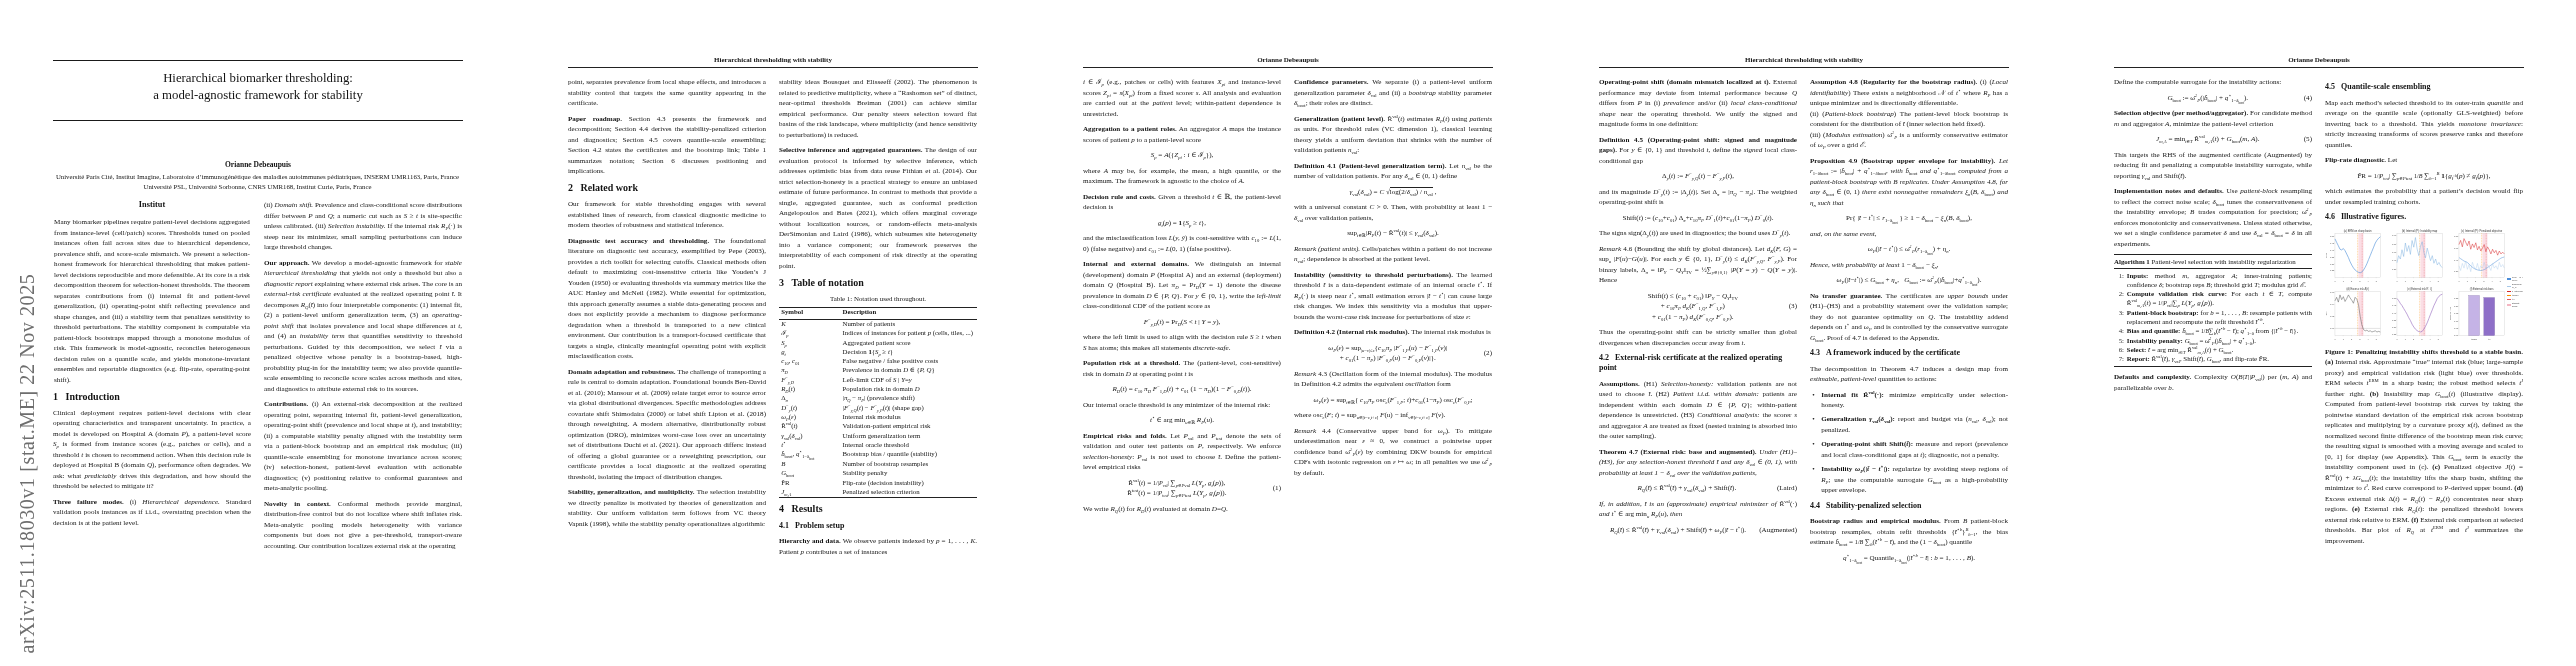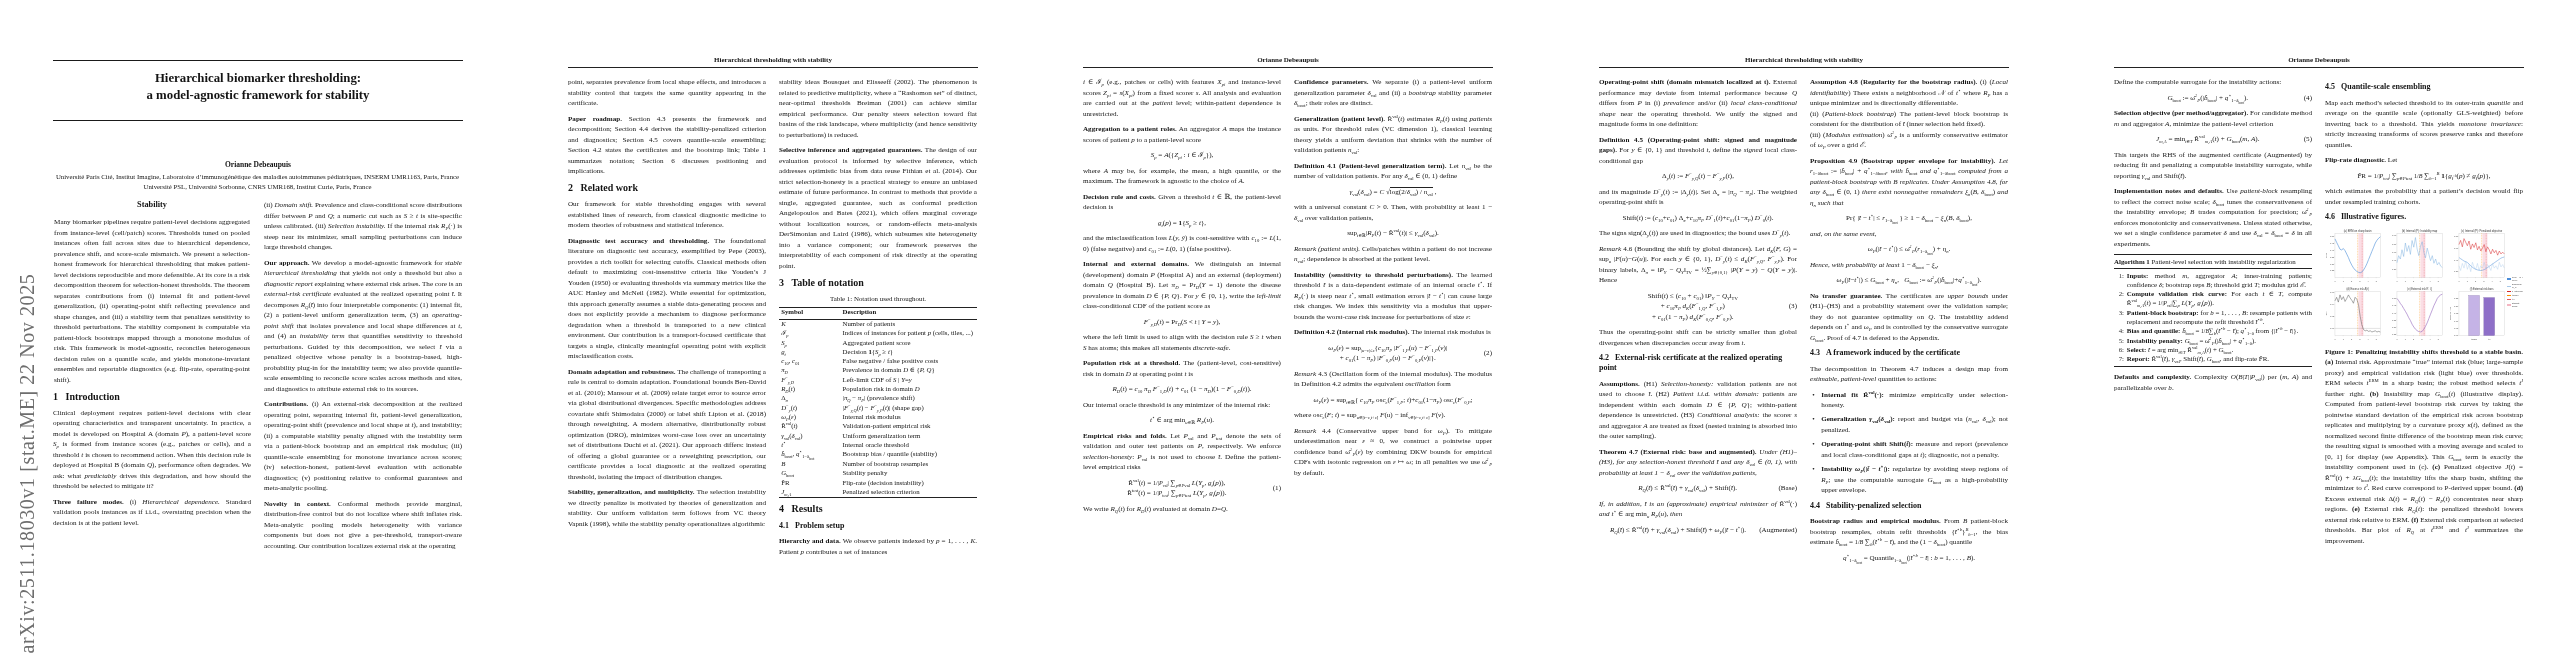--- a/index.html
+++ b/index.html
@@ -15,21 +15,21 @@
       font-weight:bold;font-size:7px;}
   .phead-rule{position:absolute;top:67px;left:53px;width:410px;border-top:0.8px solid #222;}
   .col{position:absolute;width:198px;font-size:7.1px;line-height:10.5px;
       text-align:justify;overflow:hidden;}
   .col.c-left{left:53px}.col.c-right{left:264px}
   .col.body-col{top:77px;height:516px;}
   .col.p1-col{top:200px;height:392px;}
   .trule-thick{position:absolute;top:60px;left:53px;width:410px;border-top:1.9px solid #1a1a1a;}
   .trule-thin{position:absolute;top:120px;left:53px;width:410px;border-top:0.9px solid #1a1a1a;}
   .ptitle{position:absolute;top:70px;left:31px;width:454px;text-align:center;
-      font-size:12.8px;font-weight:bold;line-height:16.7px;}
+      font-size:12.8px;font-weight:normal;line-height:16.7px;}
   .pauthor{position:absolute;top:160px;left:53px;width:410px;text-align:center;
       font-size:7.5px;font-weight:bold;}
   .paffil{position:absolute;left:0px;width:515px;text-align:center;font-size:6.8px;}
   .blk-p{margin:0 0 5px 0;}
   .blk-h1{font-size:10px;font-weight:bold;margin:5.6px 0 6.1px 0;text-align:left;line-height:11px;}
   .blk-h2{font-size:8px;font-weight:bold;margin:5px 0 5.6px 0;text-align:left;line-height:10px;}
   .blk-ctr{font-size:8.3px;font-weight:bold;text-align:center;margin:0 0 6.7px 0;}
   .blk-abs{padding:0 1.1px;}
   .lead{font-weight:bold;}
   .blk-eq{display:flex;align-items:center;margin:3.9px 0 5px 0;}
@@ -66,21 +66,21 @@
     <span>arXiv:2511.18030v1  [stat.ME]  22 Nov 2025</span>
   </div>
 <div class="page" style="left: 0px;">
       <div class="trule-thick"></div>
       <div class="ptitle">Hierarchical biomarker thresholding:<br>a model-agnostic framework for stability</div>
       <div class="trule-thin"></div>
       <div class="pauthor">Orianne Debeaupuis</div>
       <div class="paffil" style="top: 173px;">Université Paris Cité, Institut Imagine, Laboratoire d’immunogénétique des maladies autoimmunes pédiatriques, INSERM UMR1163, Paris, France</div>
       <div class="paffil" style="top: 183px;">Université PSL, Université Sorbonne, CNRS UMR168, Institut Curie, Paris, France</div>
       <div class="col c-left p1-col">
-        <div class="blk-ctr">Stability</div>
+        <div class="blk-ctr">Institut</div>
         <div class="blk-p blk-abs">Many biomarker pipelines require patient-level decisions aggregated from instance-level (cell/patch) scores. Thresholds tuned on pooled instances often fail across sites due to hierarchical dependence, prevalence shift, and score-scale mismatch. We present a selection-honest framework for hierarchical thresholding that makes patient-level decisions reproducible and more defensible. At its core is a risk decomposition theorem for selection-honest thresholds. The theorem separates contributions from (i) internal fit and patient-level generalization, (ii) operating-point shift reflecting prevalence and shape changes, and (iii) a stability term that penalizes sensitivity to threshold perturbations. The stability component is computable via patient-block bootstraps mapped through a monotone modulus of risk. This framework is model-agnostic, reconciles heterogeneous decision rules on a quantile scale, and yields monotone-invariant ensembles and reportable diagnostics (e.g. flip-rate, operating-point shift).</div>
         <div class="blk-h1">1&nbsp;&nbsp;&nbsp;Introduction</div>
         <div class="blk-p">Clinical deployment requires patient-level decisions with clear operating characteristics and transparent uncertainty. In practice, a model is developed on Hospital A (domain <i>P</i>), a patient-level score <i>S<sub>p</sub></i> is formed from instance scores (e.g., patches or cells), and a threshold <i>t</i> is chosen to recommend action. When this decision rule is deployed at Hospital B (domain <i>Q</i>), performance often degrades. We ask: what <i>predictably</i> drives this degradation, and how should the threshold be selected to mitigate it?</div>
         <div class="blk-p"><span class="lead">Three failure modes.</span> (i) <i>Hierarchical dependence.</i> Standard validation pools instances as if i.i.d., overstating precision when the decision is at the patient level.</div>
       </div>
       <div class="col c-right p1-col">
         <div class="blk-p">(ii) <i>Domain shift.</i> Prevalence and class-conditional score distributions differ between <i>P</i> and <i>Q</i>; a numeric cut such as <i>S</i> ≥ <i>t</i> is site-specific unless calibrated. (iii) <i>Selection instability.</i> If the internal risk <i>R<sub>P</sub></i>(·) is steep near its minimizer, small sampling perturbations can induce large threshold changes.</div>
         <div class="blk-p"><span class="lead">Our approach.</span> We develop a model-agnostic framework for <i>stable hierarchical thresholding</i> that yields not only a threshold but also a <i>diagnostic report</i> explaining where external risk arises. The core is an <i>external-risk certificate</i> evaluated at the realized operating point <i>t̂</i>. It decomposes <i>R<sub>Q</sub></i>(<i>t̂</i>) into four interpretable components: (1) internal fit, (2) a patient-level uniform generalization term, (3) an <i>operating-point shift</i> that isolates prevalence and local shape differences at <i>t</i>, and (4) an <i>instability term</i> that quantifies sensitivity to threshold perturbations. Guided by this decomposition, we select <i>t̂</i> via a penalized objective whose penalty is a bootstrap-based, high-probability plug-in for the instability term; we also provide quantile-scale ensembling to reconcile score scales across methods and sites, and diagnostics to attribute external risk to its sources.</div>
         <div class="blk-p"><span class="lead">Contributions.</span> (i) An external-risk decomposition at the realized operating point, separating internal fit, patient-level generalization, operating-point shift (prevalence and local shape at <i>t</i>), and instability; (ii) a computable stability penalty aligned with the instability term via a patient-block bootstrap and an empirical risk modulus; (iii) quantile-scale ensembling for monotone invariance across scores; (iv) selection-honest, patient-level evaluation with actionable diagnostics; (v) positioning relative to conformal guarantees and meta-analytic pooling.</div>
         <div class="blk-p"><span class="lead">Novelty in context.</span> Conformal methods provide marginal, distribution-free control but do not localize where shift inflates risk. Meta-analytic pooling models heterogeneity with variance components but does not give a per-threshold, transport-aware accounting. Our contribution localizes external risk at the operating</div>
@@ -273,21 +273,21 @@
         <div class="blk-eq">
           <div class="eqb">Shift(<i>t</i>) ≤ (<i>c</i><sub>10</sub> + <i>c</i><sub>01</sub>) ‖<i>P<sub>Y</sub></i> − <i>Q<sub>Y</sub></i>‖<sub>TV</sub><br>+ <i>c</i><sub>10</sub><i>π<sub>P</sub></i> <i>d<sub>K</sub></i>(<i>F</i><sup>−</sup><sub>1,<i>Q</i></sub>, <i>F</i><sup>−</sup><sub>1,<i>P</i></sub>)<br>+ <i>c</i><sub>01</sub>(1 − <i>π<sub>P</sub></i>) <i>d<sub>K</sub></i>(<i>F</i><sup>−</sup><sub>0,<i>Q</i></sub>, <i>F</i><sup>−</sup><sub>0,<i>P</i></sub>).</div>
           <div class="eqn">(3)</div>
         </div>
         <div class="blk-p">Thus the operating-point shift can be strictly smaller than global divergences when discrepancies occur away from <i>t</i>.</div>
         <div class="blk-h2">4.2&nbsp;&nbsp;&nbsp;External-risk certificate at the realized operating point</div>
         <div class="blk-p"><span class="lead">Assumptions.</span> (H1) <i>Selection-honesty:</i> validation patients are not used to choose <i>t̂</i>. (H2) <i>Patient i.i.d. within domain:</i> patients are independent within each domain <i>D</i> ∈ {<i>P, Q</i>}; within-patient dependence is unrestricted. (H3) <i>Conditional analysis:</i> the scorer <i>s</i> and aggregator <i>A</i> are treated as fixed (nested training is absorbed into the outer sampling).</div>
         <div class="blk-p"><span class="lead">Theorem 4.7 (External risk: base and augmented).</span> <i>Under (H1)–(H3), for any selection-honest threshold t̂ and any δ<sub>val</sub> ∈ (0, 1), with probability at least 1 − δ<sub>val</sub> over the validation patients,</i></div>
         <div class="blk-eq">
           <div class="eqb"><i>R<sub>Q</sub></i>(<i>t̂</i>) ≤ R̂<sup>val</sup>(<i>t̂</i>) + <i>γ</i><sub>val</sub>(<i>δ</i><sub>val</sub>) + Shift(<i>t̂</i>).</div>
-          <div class="eqn">(Base)</div>
+          <div class="eqn">(Laird)</div>
         </div>
         <div class="blk-p"><i>If, in addition, t̂ is an (approximate) empirical minimizer of</i> R̂<sup>val</sup>(·) <i>and t</i><sup>⋆</sup> ∈ arg min<sub><i>u</i></sub> <i>R<sub>P</sub></i>(<i>u</i>), <i>then</i></div>
         <div class="blk-eq">
           <div class="eqb"><i>R<sub>Q</sub></i>(<i>t̂</i>) ≤ R̂<sup>val</sup>(<i>t̂</i>) + <i>γ</i><sub>val</sub>(<i>δ</i><sub>val</sub>) + Shift(<i>t̂</i>) + <i>ω<sub>P</sub></i>(|<i>t̂</i> − <i>t</i><sup>⋆</sup>|).</div>
           <div class="eqn">(Augmented)</div>
         </div>
       </div>
       <div class="col c-right body-col">
         <div class="blk-p"><span class="lead">Assumption 4.8 (Regularity for the bootstrap radius).</span> (i) (<i>Local identifiability</i>) There exists a neighborhood 𝒩 of <i>t</i><sup>⋆</sup> where <i>R<sub>P</sub></i> has a unique minimizer and is directionally differentiable.<br>(ii) (<i>Patient-block bootstrap</i>) The patient-level block bootstrap is consistent for the distribution of <i>t̂</i> (inner selection held fixed).<br>(iii) (<i>Modulus estimation</i>) ω̂<sup>↑</sup><sub><i>P</i></sub> is a uniformly conservative estimator of <i>ω<sub>P</sub></i> over a grid <i>ℰ</i>.</div>
         <div class="blk-p"><span class="lead">Proposition 4.9 (Bootstrap upper envelope for instability).</span> <i>Let r</i><sub>1−δboot</sub> := |<i>b̂</i><sub>boot</sub>| + <i>q</i><sup>⋆</sup><sub>1−δboot</sub>, <i>with b̂</i><sub>boot</sub> <i>and q</i><sup>⋆</sup><sub>1−δboot</sub> <i>computed from a patient-block bootstrap with B replicates. Under Assumption 4.8, for any δ</i><sub>boot</sub> ∈ (0, 1) <i>there exist nonnegative remainders ξ<sub>n</sub></i>(<i>B, δ</i><sub>boot</sub>) <i>and η<sub>n</sub> such that</i></div>

